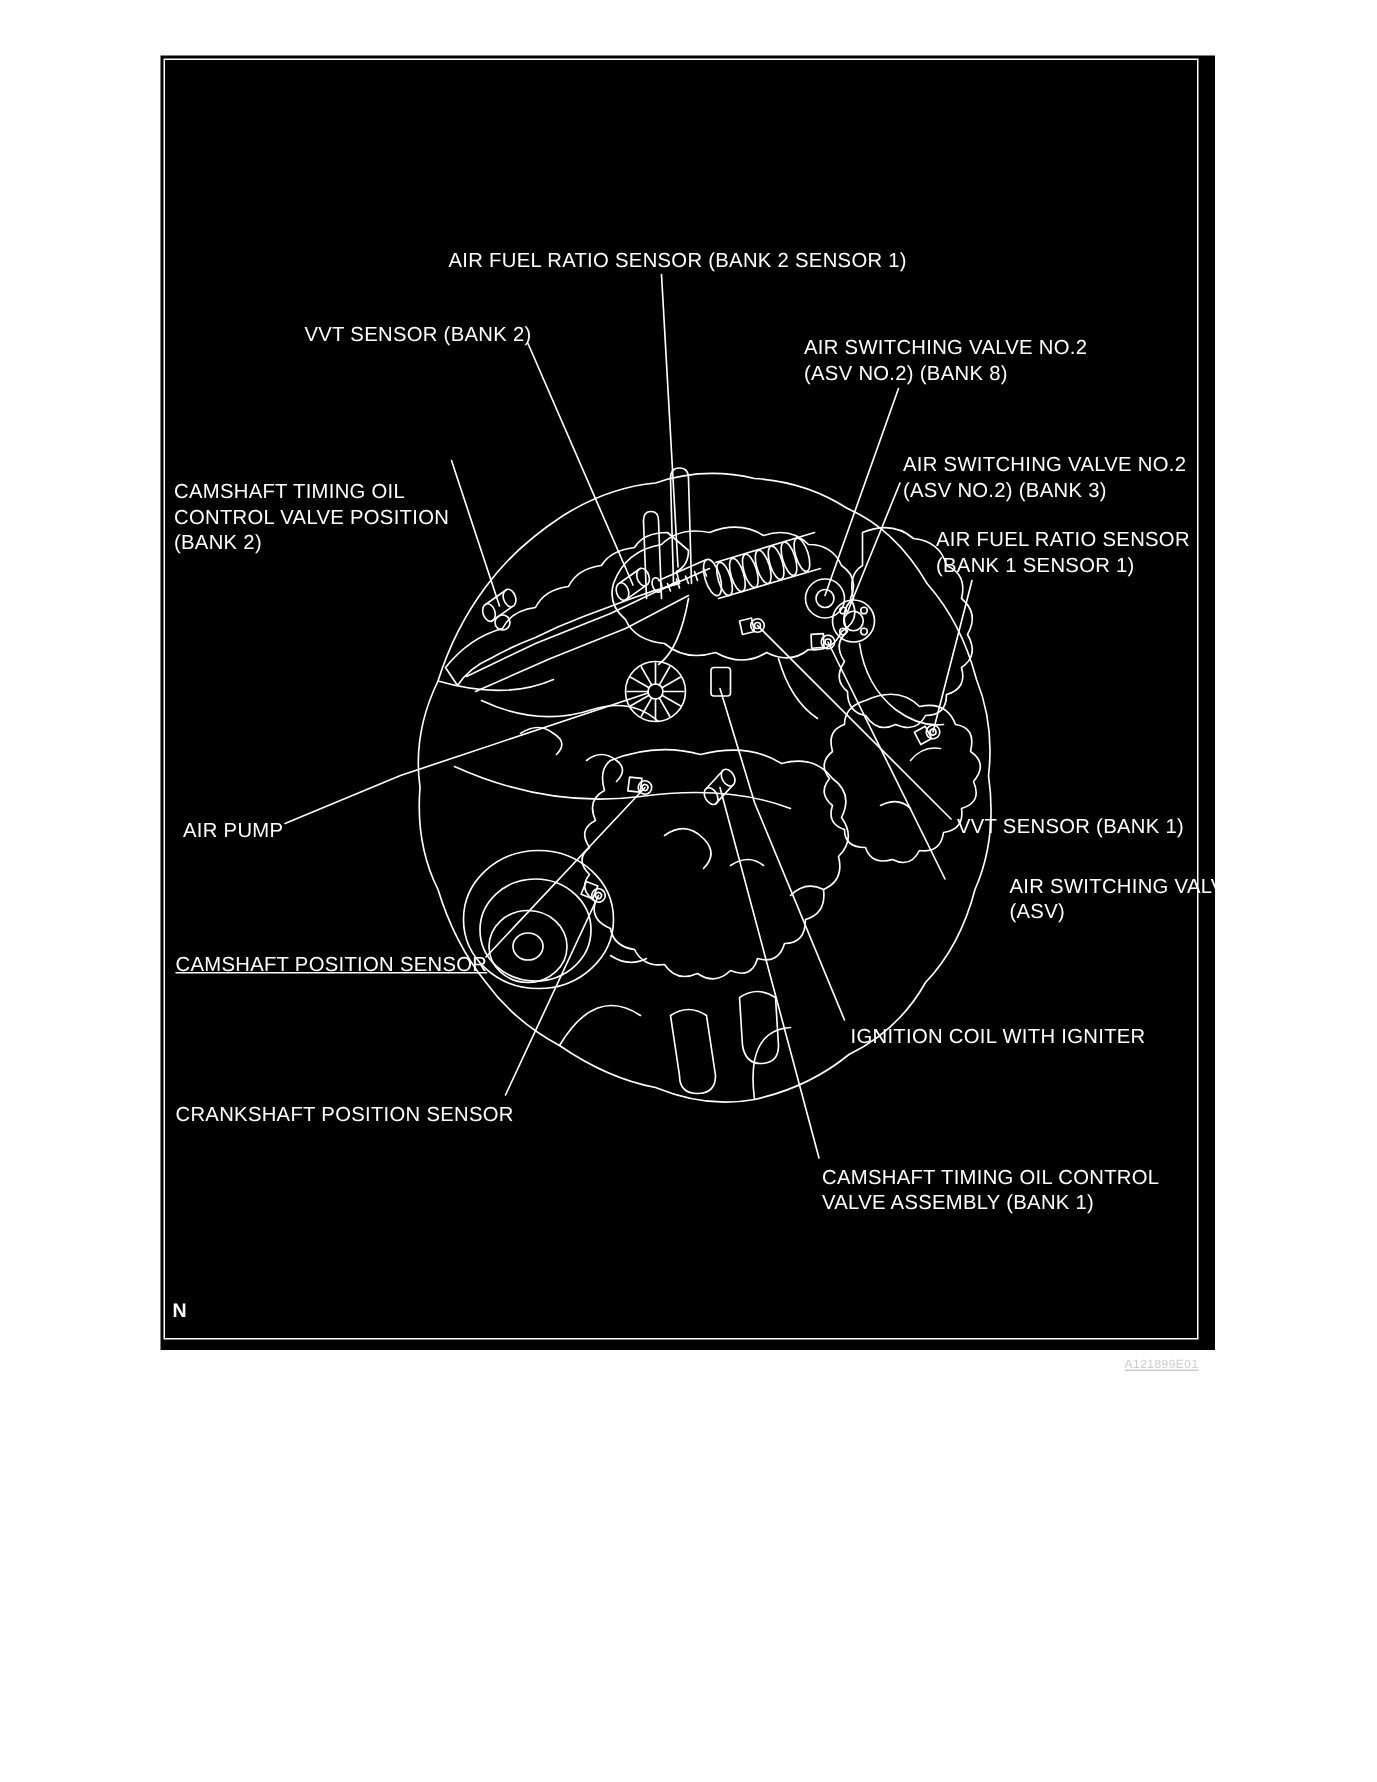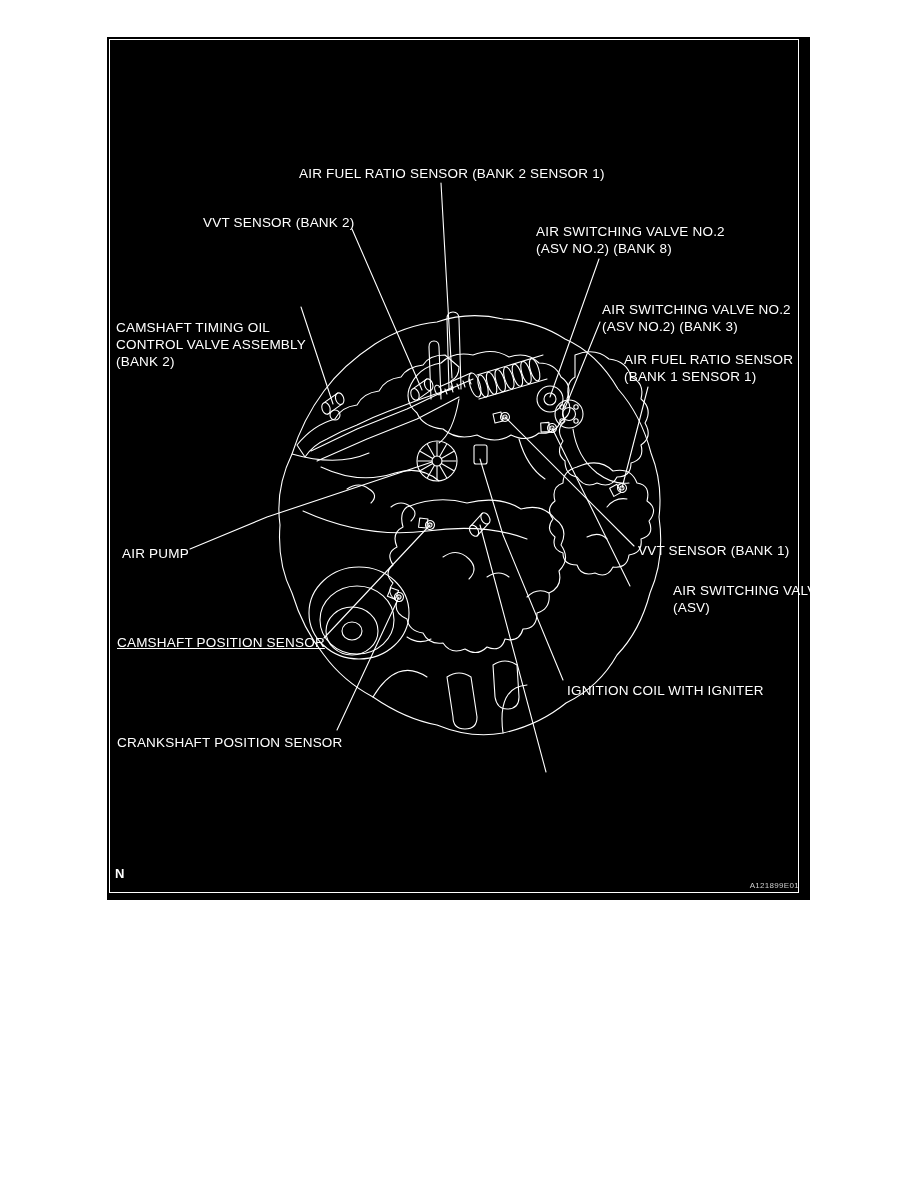--- a/index.html
+++ b/index.html
@@ -23,22 +23,22 @@
   .labels{position:absolute;left:0;top:0;width:100%;height:100%;}
   .label{
     position:absolute;color:#ffffff;font-size:13.5px;line-height:17px;
     white-space:nowrap;letter-spacing:0.2px;
   }
   .marker{
     position:absolute;left:8px;top:829px;color:#ffffff;
     font-size:13px;font-weight:bold;
   }
   .code{
-    position:absolute;right:11px;top:844px;color:#cccccc;
-    font-size:8px;letter-spacing:0.3px;
+    position:absolute;right:11px;top:868px;color:#cccccc;
+    font-size:8px;letter-spacing:0.3px;text-decoration:underline;
   }
 </style>
 </head>
 <body>
 
 <div class="page">
   <div class="figure">
 
     <svg class="art" width="703" height="863" viewBox="0 0 703 863" xmlns="http://www.w3.org/2000/svg">
       <defs>
@@ -196,21 +196,21 @@
         </div>
         <div class="label" style="left: 96px; top: 177px;">
           <div>VVT SENSOR (BANK 2)</div>
         </div>
         <div class="label" style="left: 429px; top: 186px;">
           <div>AIR SWITCHING VALVE NO.2</div>
           <div>(ASV NO.2) (BANK 8)</div>
         </div>
         <div class="label" style="left: 9px; top: 242px; margin-top: 40px;">
           <div>CAMSHAFT TIMING OIL</div>
-          <div>CONTROL VALVE ASSEMBLY</div>
+          <div>CONTROL VALVE POSITION</div>
           <div>(BANK 2)</div>
         </div>
         <div class="label" style="left: 495px; top: 264px;">
           <div>AIR SWITCHING VALVE NO.2</div>
           <div>(ASV NO.2) (BANK 3)</div>
         </div>
         <div class="label" style="left: 517px; top: 314px;">
           <div>AIR FUEL RATIO SENSOR</div>
           <div>(BANK 1 SENSOR 1)</div>
         </div>
@@ -225,20 +225,24 @@
           <div>(ASV)</div>
         </div>
         <div class="label" style="left: 10px; top: 597px; text-decoration: underline;">
           <div>CAMSHAFT POSITION SENSOR</div>
         </div>
         <div class="label" style="left: 460px; top: 645px;">
           <div>IGNITION COIL WITH IGNITER</div>
         </div>
         <div class="label" style="left: 10px; top: 697px;">
           <div>CRANKSHAFT POSITION SENSOR</div>
+        </div>
+        <div class="label" style="left: 441px; top: 739px;">
+          <div>CAMSHAFT TIMING OIL CONTROL</div>
+          <div>VALVE ASSEMBLY (BANK 1)</div>
         </div>
       </div>
 
     <div class="marker">N</div>
     <div class="code">A121899E01</div>
     <div class="frame"></div>
   </div>
 </div>
 
 </body></html>

